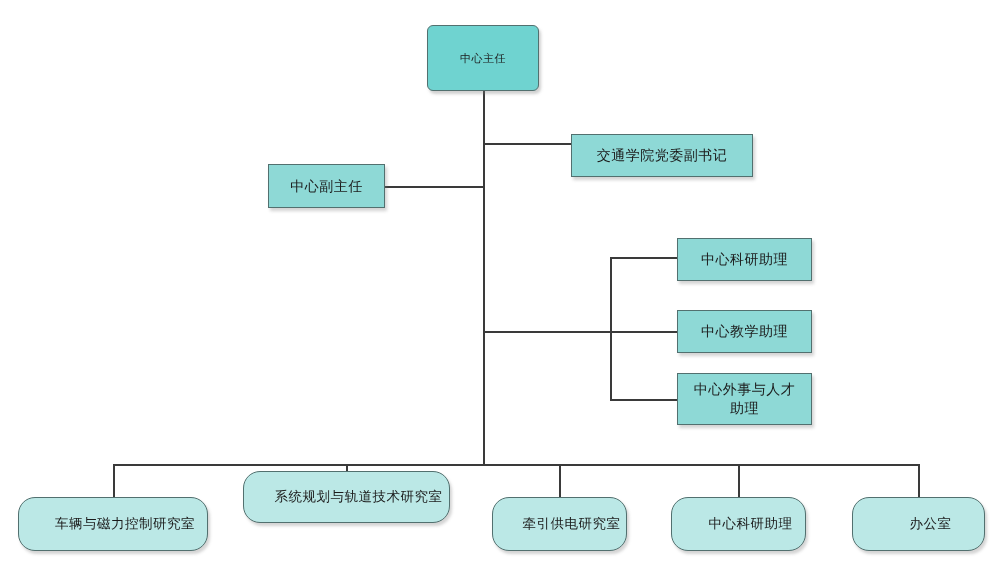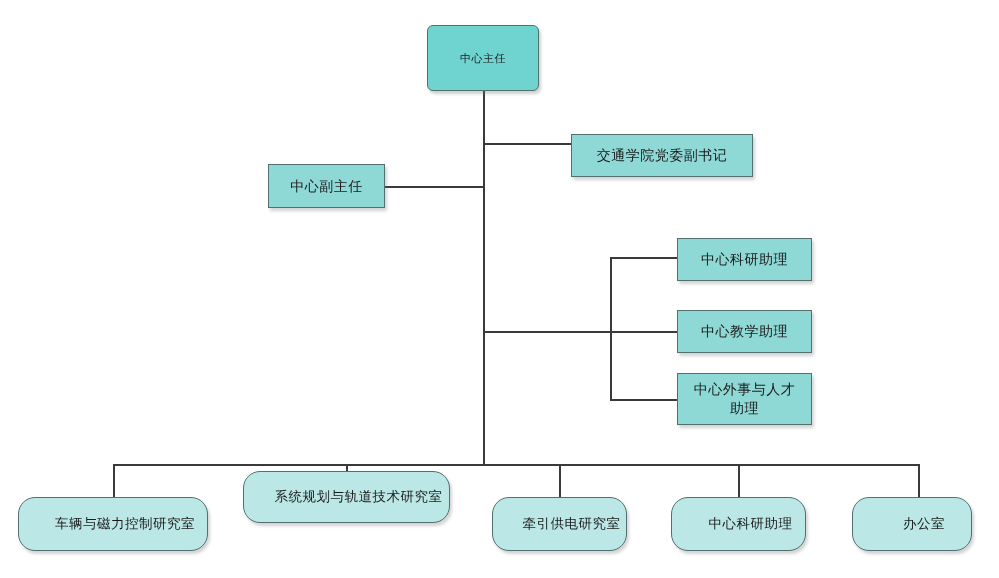--- a/index.html
+++ b/index.html
@@ -102,15 +102,15 @@
 助理</div>
 
   <div class="node leaf" style="left:18px; top:497px; width:190px; height:54px;">车辆与磁力控制研究室</div>
 
   <div class="node leaf" style="left:243px; top:471px; width:207px; height:52px;">系统规划与轨道技术研究室</div>
 
   <div class="node leaf" style="left:492px; top:497px; width:135px; height:54px;">牵引供电研究室</div>
 
   <div class="node leaf" style="left:671px; top:497px; width:135px; height:54px;">中心科研助理</div>
 
-  <div class="node leaf" style="left:852px; top:497px; width:120px; height:54px;">办公室</div>
+  <div class="node leaf" style="left:852px; top:497px; width:133px; height:54px;">办公室</div>
 
 </div>
 
 </body></html>

